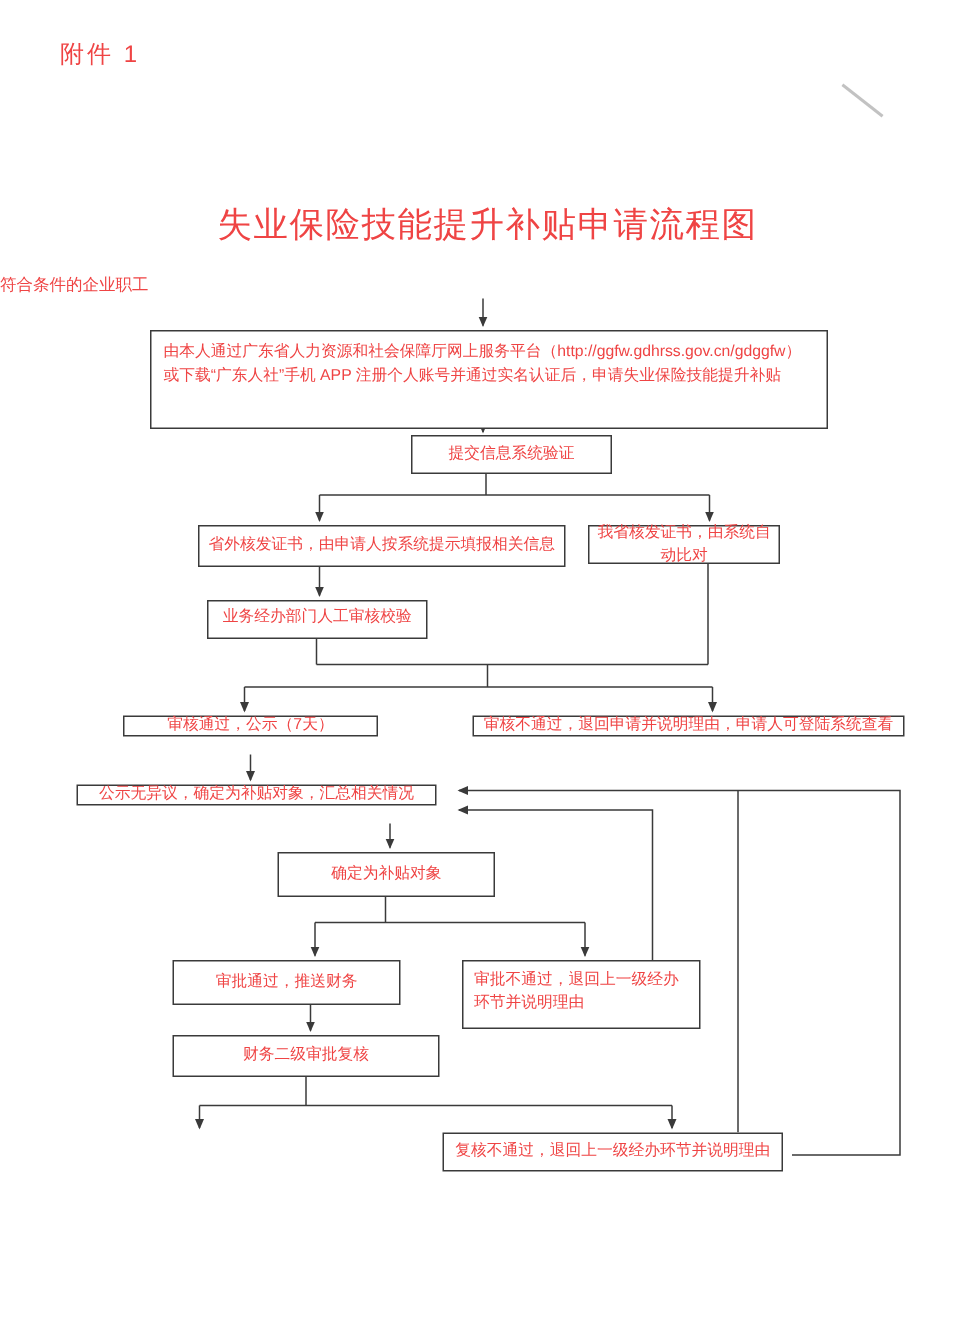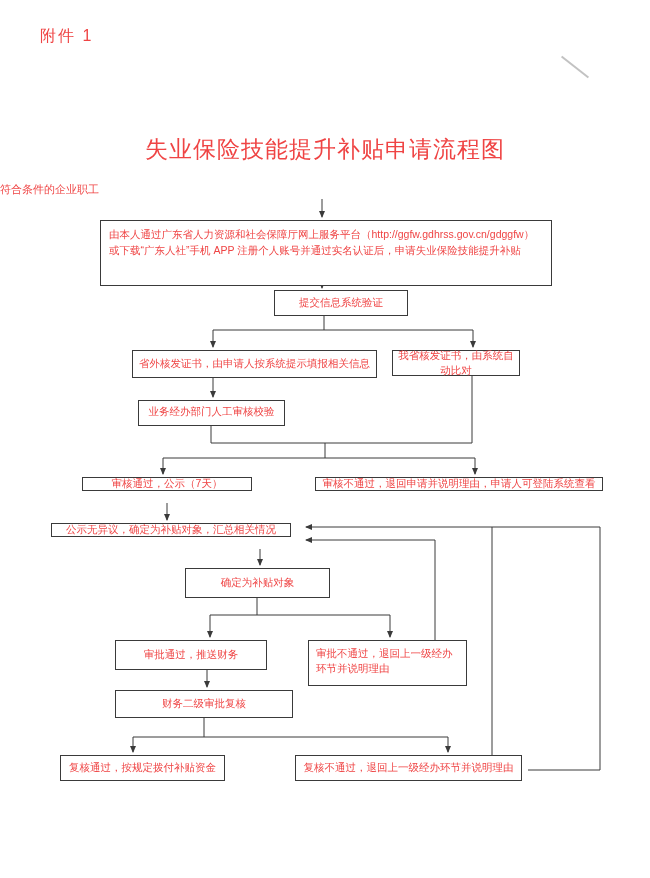--- a/index.html
+++ b/index.html
@@ -100,16 +100,15 @@
   <div class="node n2">省外核发证书，由申请人按系统提示填报相关信息</div>
   <div class="node n3">我省核发证书，由系统自动比对</div>
   <div class="node n4">业务经办部门人工审核校验</div>
   <div class="node n5">审核通过，公示（7天）</div>
   <div class="node n6">审核不通过，退回申请并说明理由，申请人可登陆系统查看</div>
   <div class="node n7">公示无异议，确定为补贴对象，汇总相关情况</div>
   <div class="node n8">确定为补贴对象</div>
   <div class="node n9">审批通过，推送财务</div>
   <div class="node n10 al">审批不通过，退回上一级经办环节并说明理由</div>
   <div class="node n11">财务二级审批复核</div>
-  <div class="node n12">复核通过，按规定拨付补贴资金</div>
   <div class="node n13">复核不通过，退回上一级经办环节并说明理由</div>
 
 </div>
 
 </body></html>

